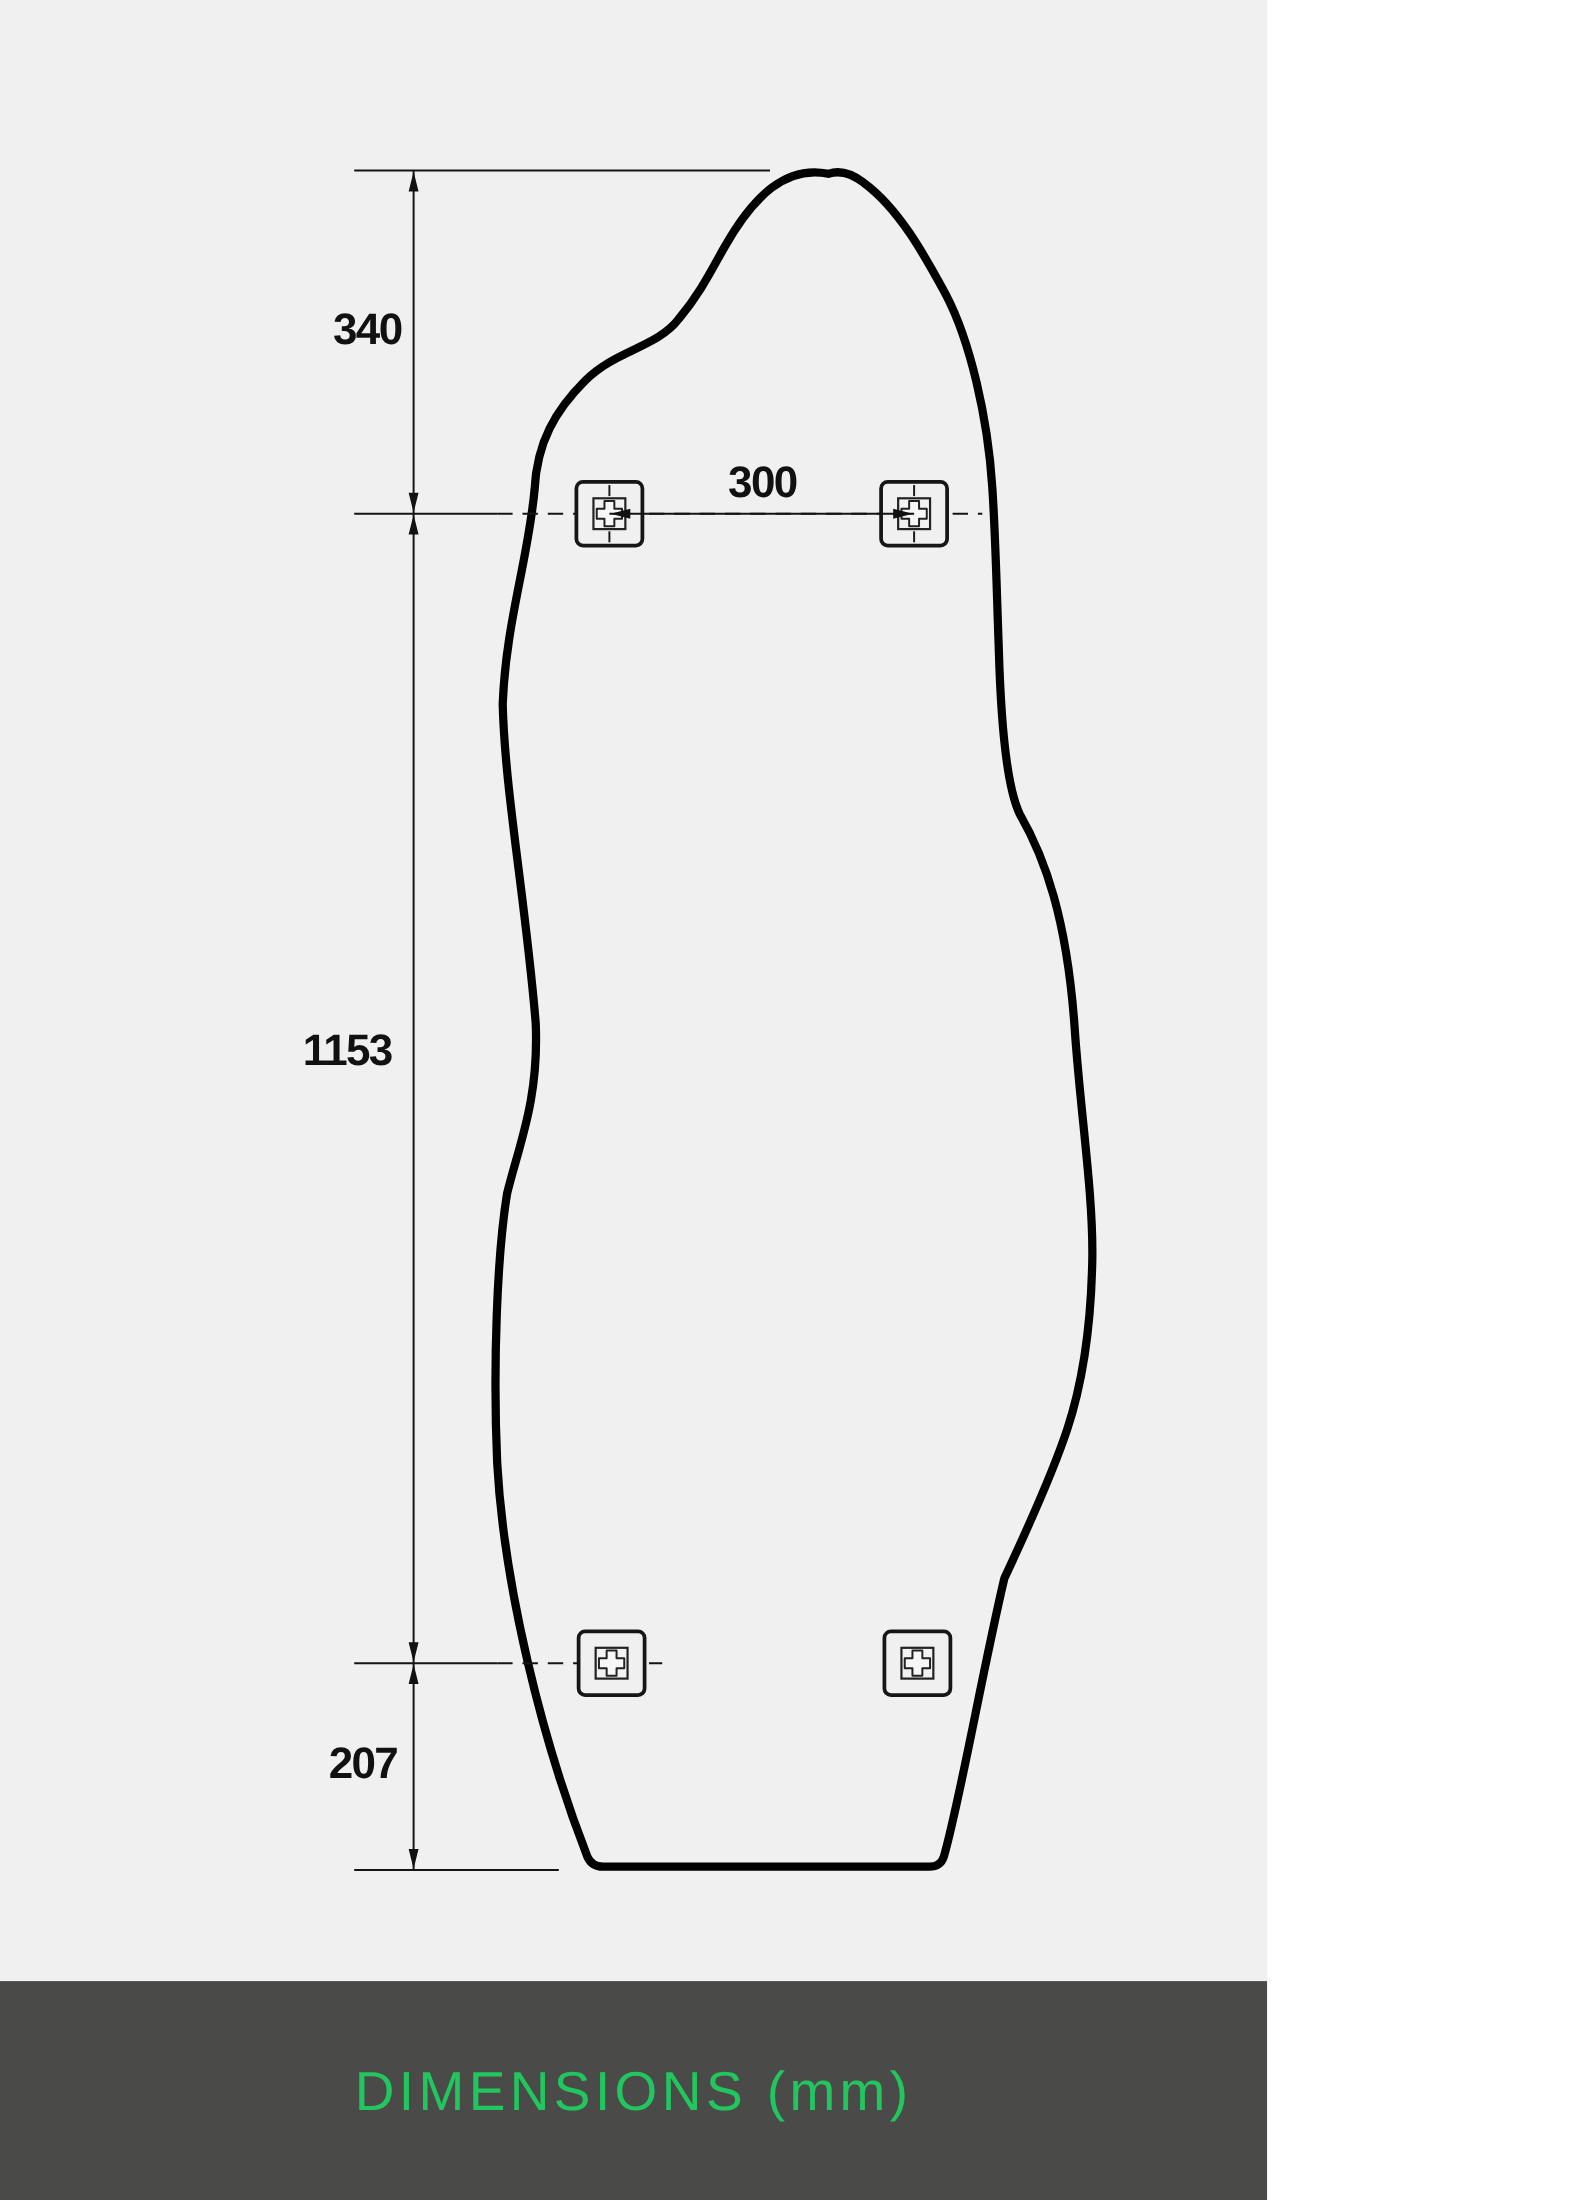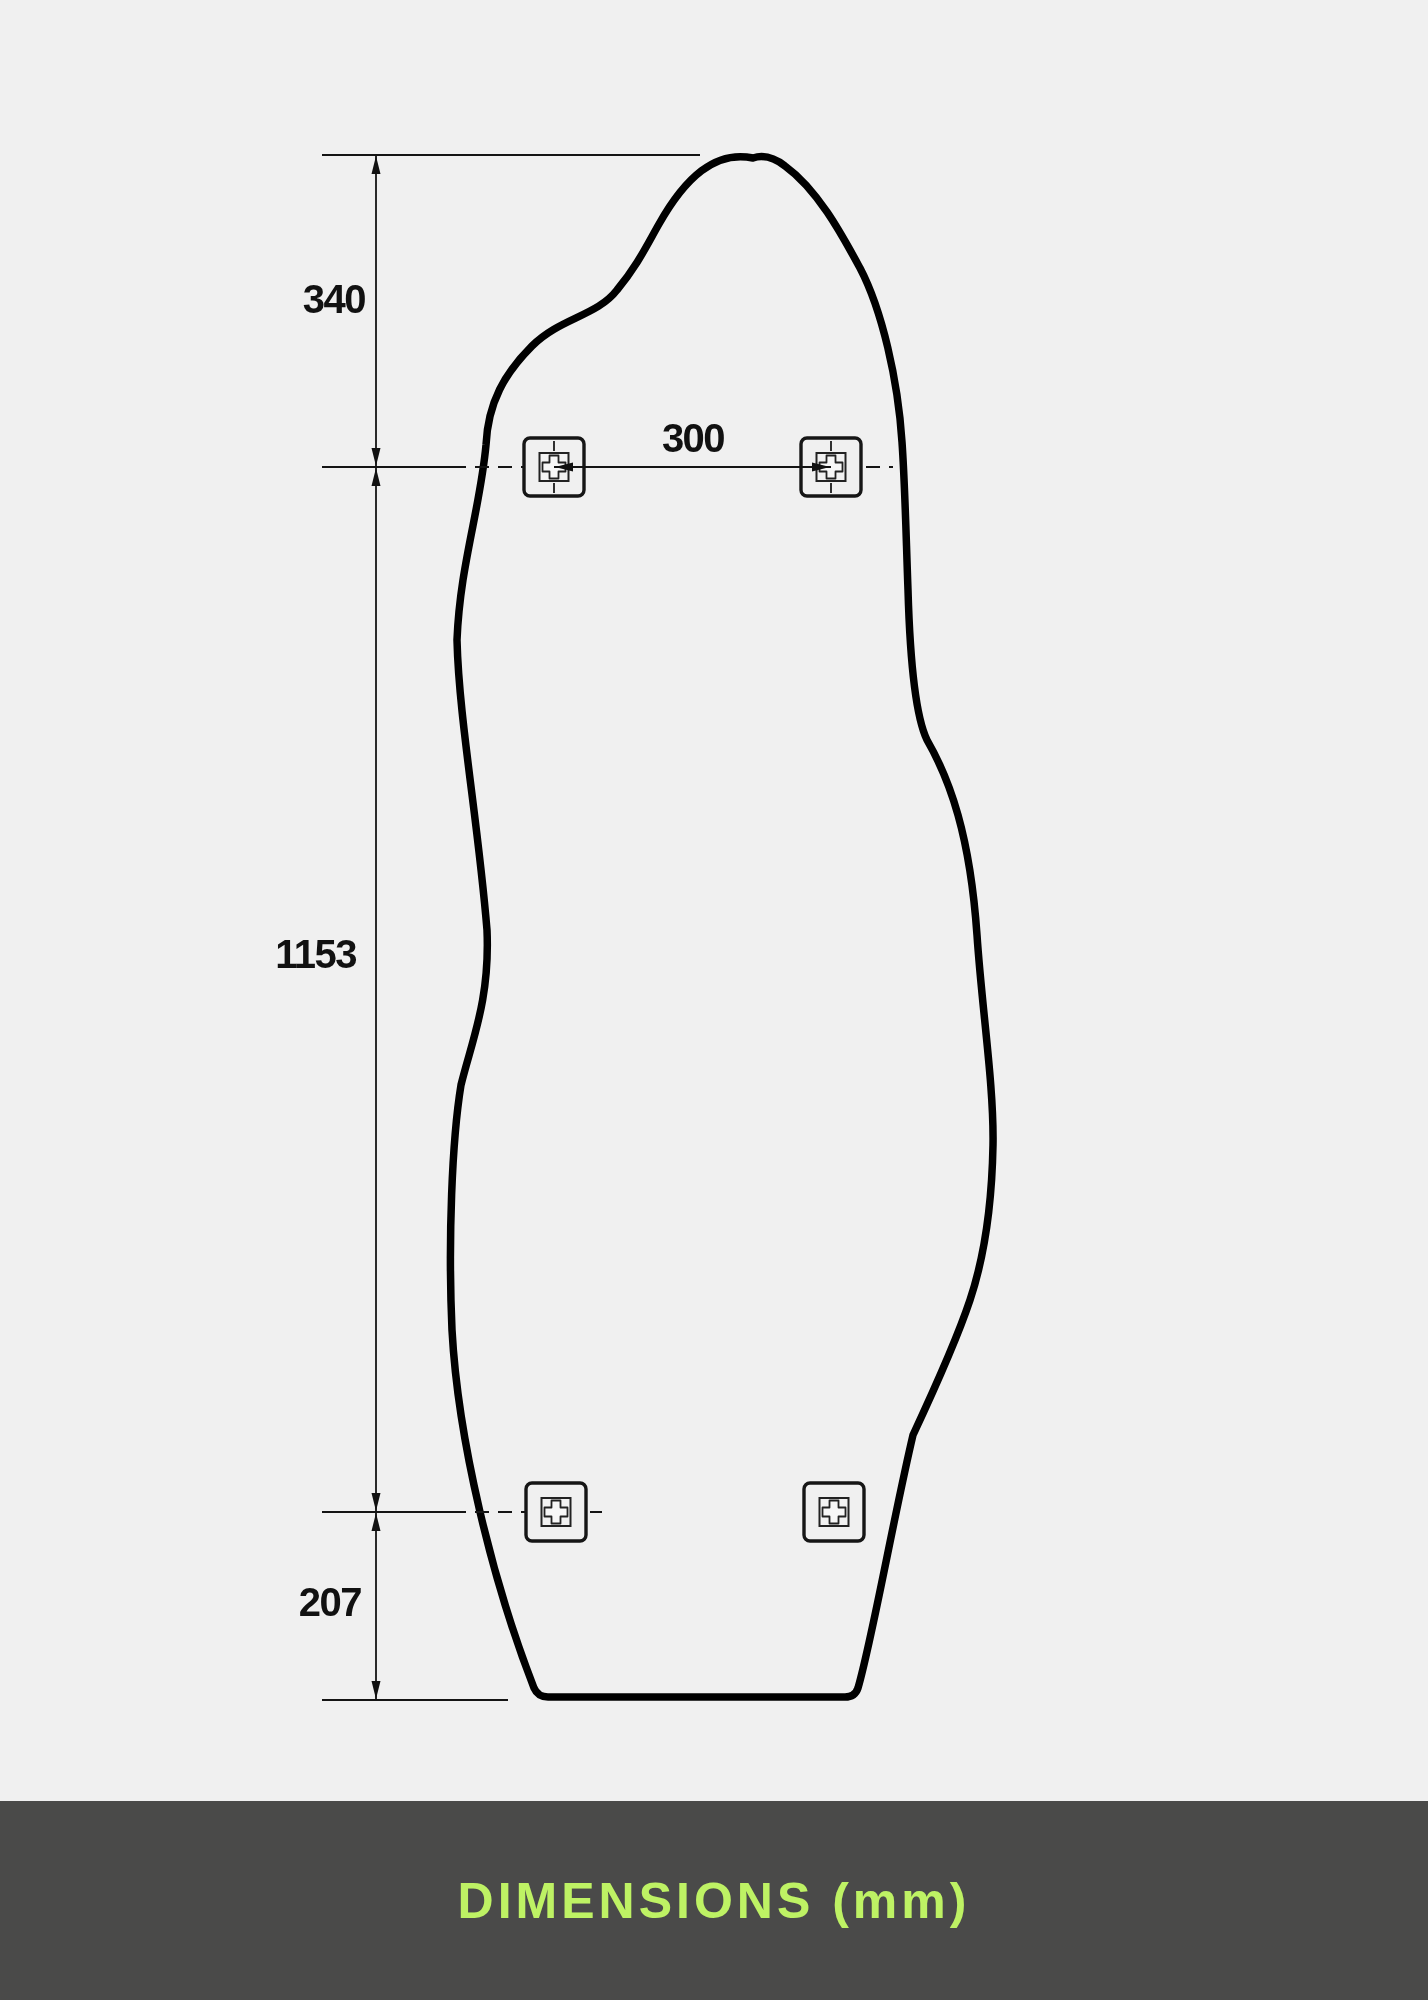--- a/index.html
+++ b/index.html
@@ -1,19 +1,19 @@
 <!DOCTYPE html>
 <html><head>
 <meta charset="utf-8">
 <style>
   html, body { margin: 0; padding: 0; }
   body { background: #ffffff; }
   .page {
     position: relative;
-    width: 1428px;
+    width: 1152px;
     height: 2000px;
     background: #f0f0f0;
     overflow: hidden;
     font-family: "Liberation Sans", sans-serif;
     text-align: right;
   }
   .drawing { display: block; }
 
   
   .outline {
@@ -69,24 +69,24 @@
     left: 0;
     top: 1801px;
     width: 100%;
     height: 199px;
     background: #4a4a49;
     display: flex;
     align-items: center;
     justify-content: center;
   }
   .footer-caption {
-    color: #bef264;
+    color: #22c55e;
     font-family: "Liberation Sans", sans-serif;
     font-size: 50px;
-    font-weight: 700;
+    font-weight: 400;
     letter-spacing: 4px;
     white-space: nowrap;
   }
 </style>
 </head>
 <body>
 
 <div class="page">
 
   <svg class="drawing" width="1428" height="1801" viewBox="0 0 1428 1801">

